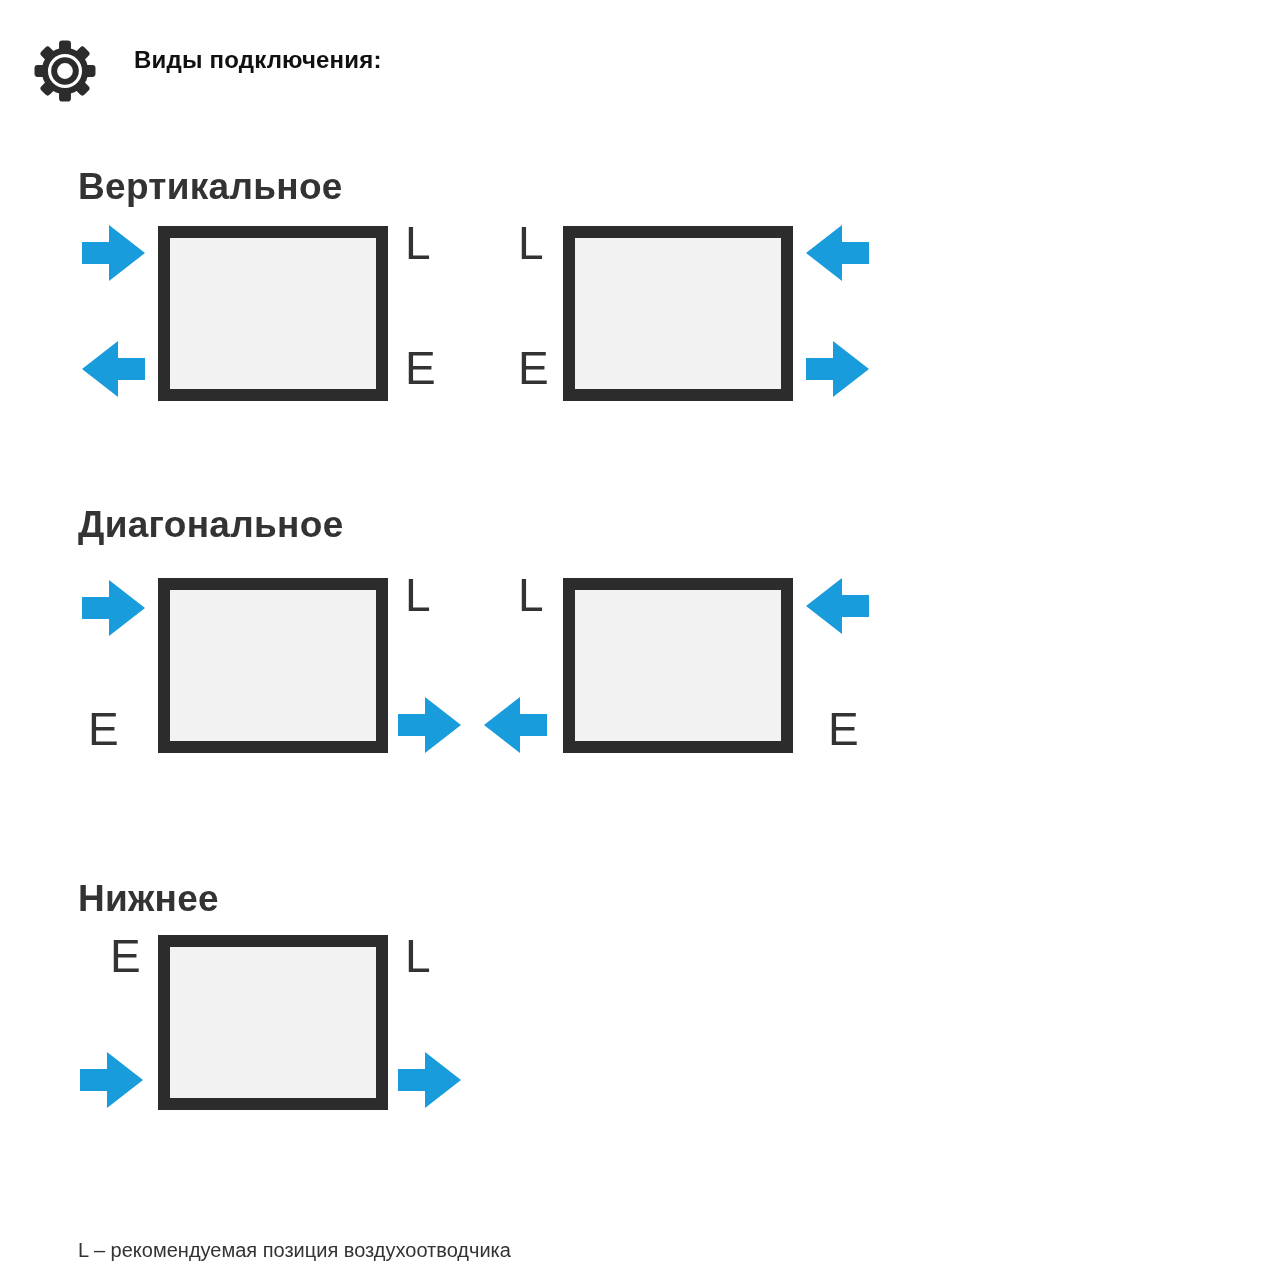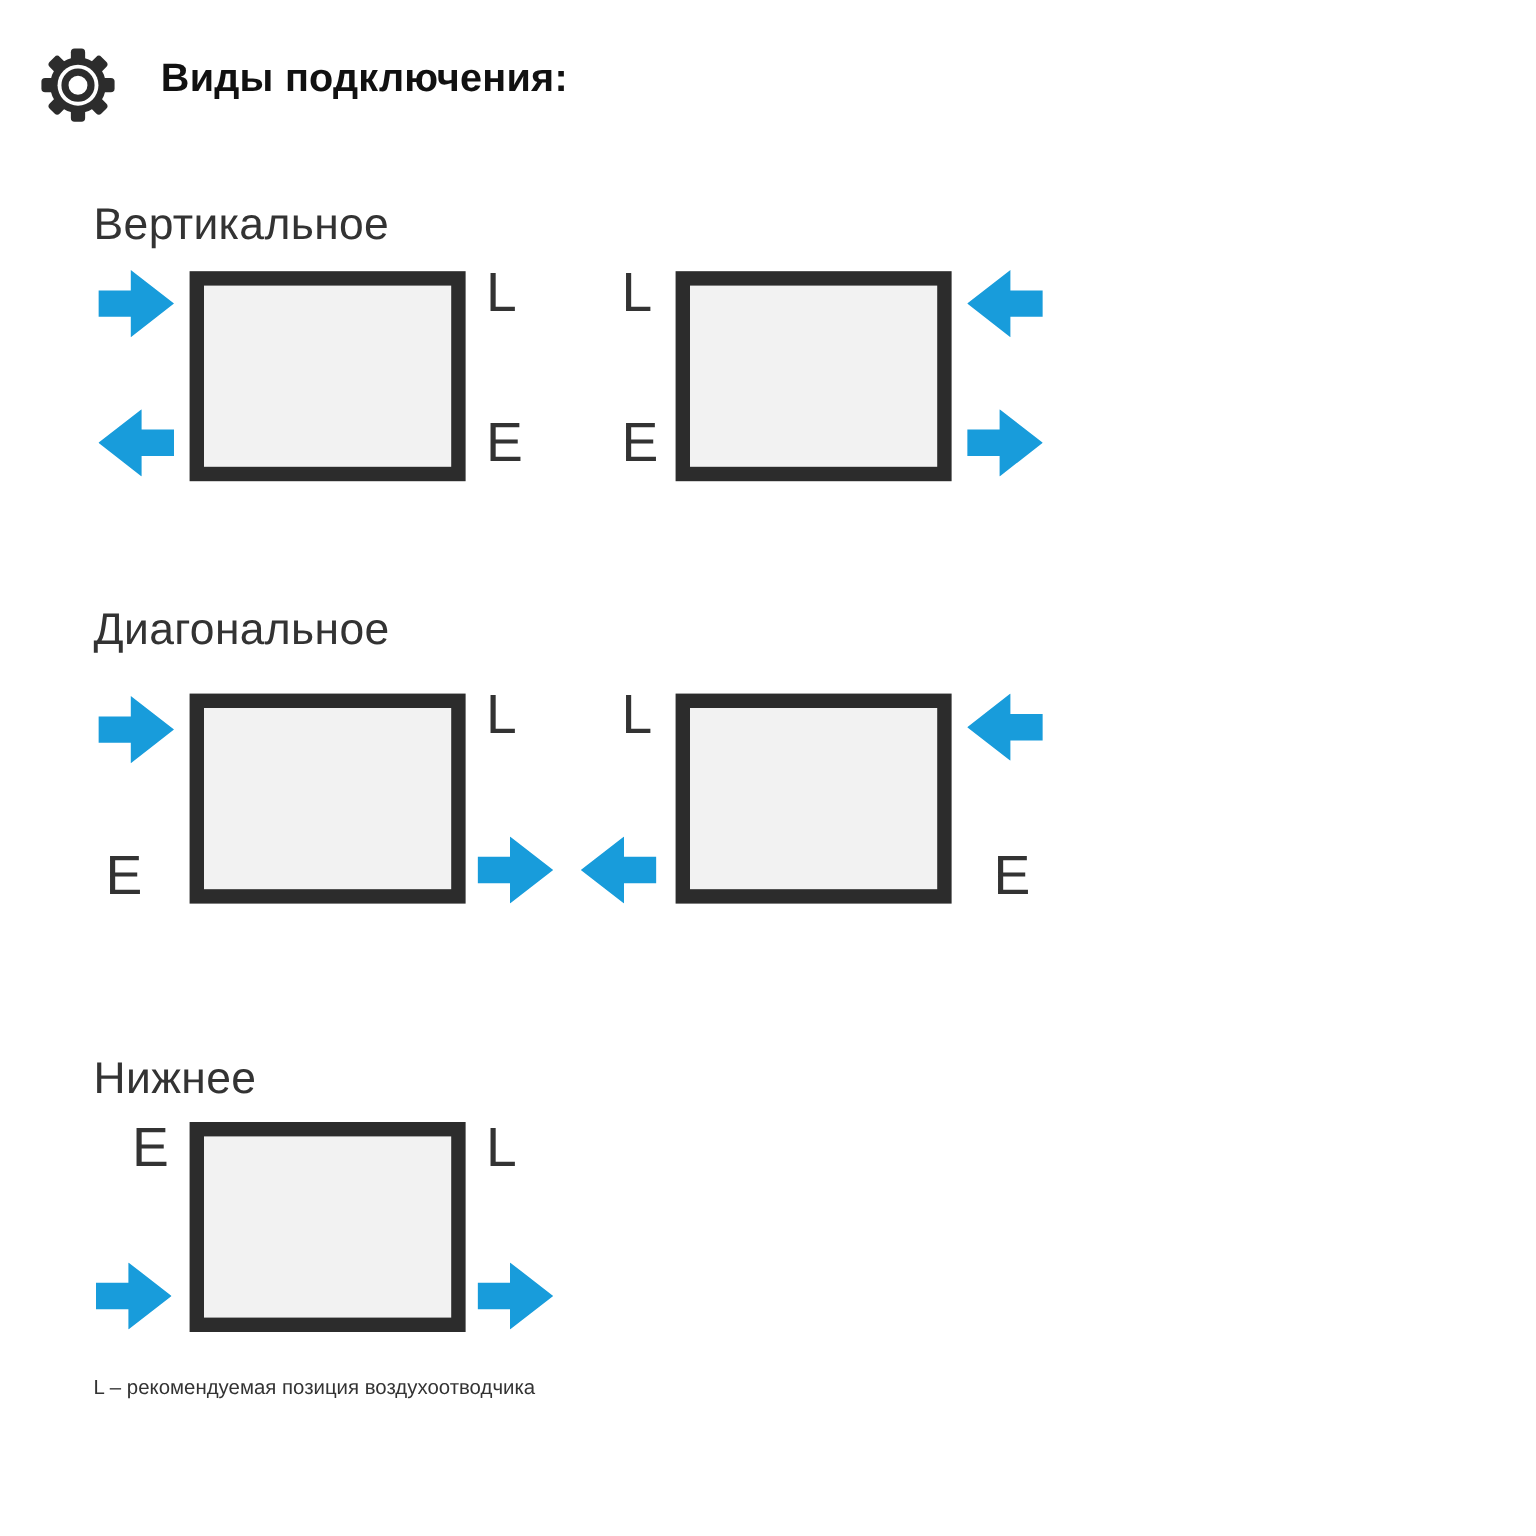--- a/index.html
+++ b/index.html
@@ -12,28 +12,28 @@
   }
   .group { position: static; }
 
   .gear {
     position: absolute; left: 34px; top: 40px;
     width: 62px; height: 62px;
   }
 
   .page-title {
     position: absolute; left: 134px; top: 46px;
-    font-size: 33px; font-weight: 700;
+    font-size: 24px; font-weight: 700;
     color: var(--title_text, #111);
     letter-spacing: 0.2px;
   }
 
   .section-title {
     position: absolute; left: 78px;
-    font-size: 37px; font-weight: 400;
+    font-size: 37px; font-weight: 700;
     color: var(--text, #333);
     line-height: 1;
     letter-spacing: 0.3px;
   }
 
   .radiator {
     position: absolute;
     width: 230px; height: 175px;
     box-sizing: border-box;
     border: 12px solid var(--outline, #2c2c2c);
@@ -48,22 +48,22 @@
   .arrow.flip { transform: scaleX(-1); }
 
   .pipe-label {
     position: absolute;
     font-size: 46px; font-weight: 300;
     color: var(--text, #333);
     line-height: 1;
   }
 
   .legend {
-    position: absolute; left: 78px; top: 1140px;
-    font-size: 17px; font-weight: 400;
+    position: absolute; left: 78px; top: 1234px;
+    font-size: 20px; font-weight: 400;
     color: var(--text, #333);
     line-height: 33px;
   }
   .legend div { white-space: nowrap; }
 </style>
 </head>
 <body>
 
 <div class="group">
   <svg class="gear" viewBox="-12 -12 24 24">

